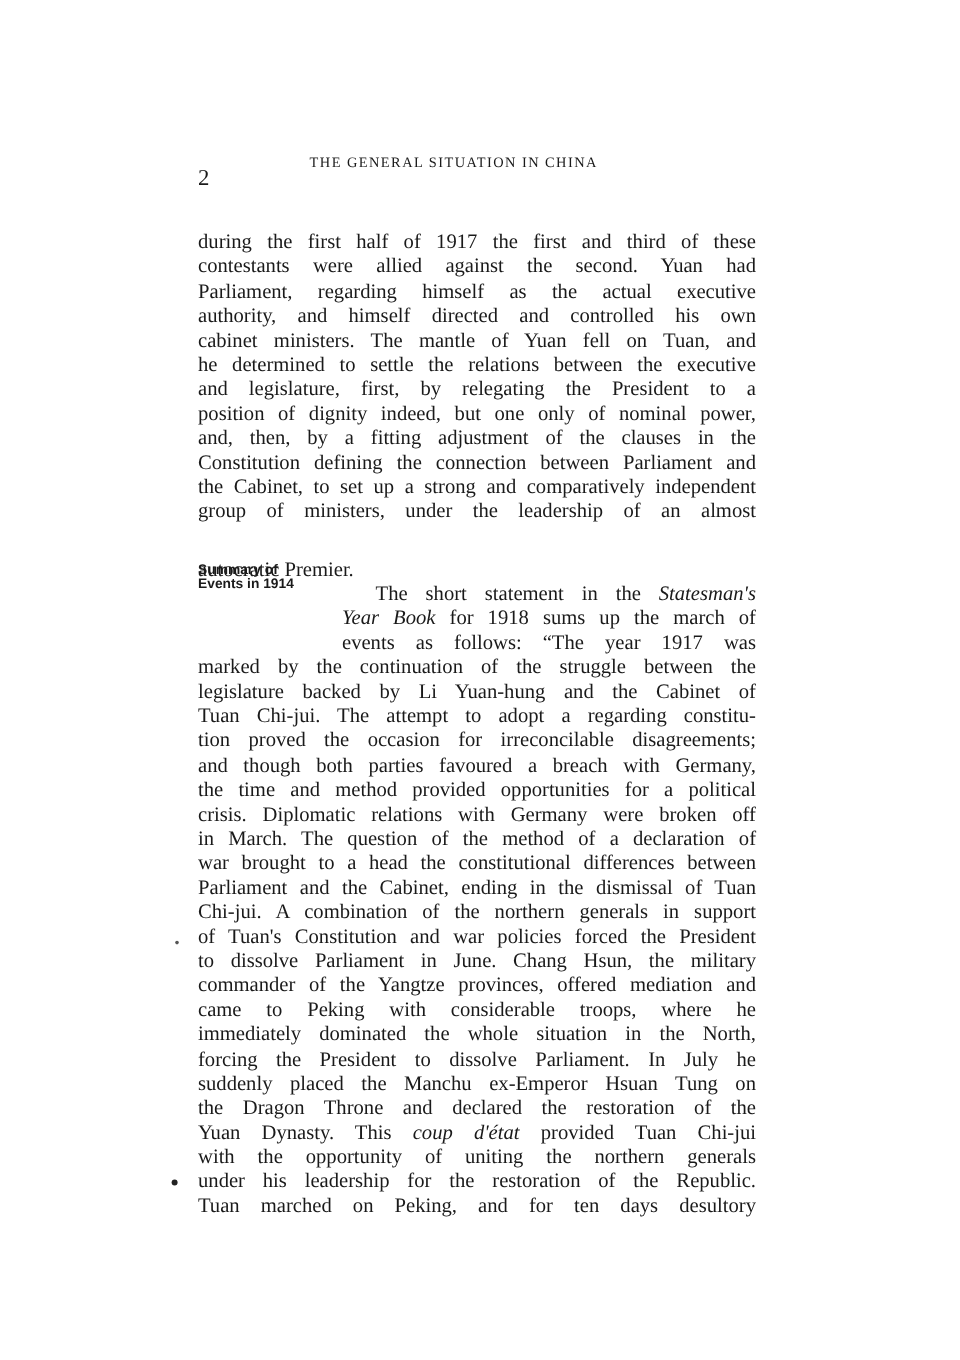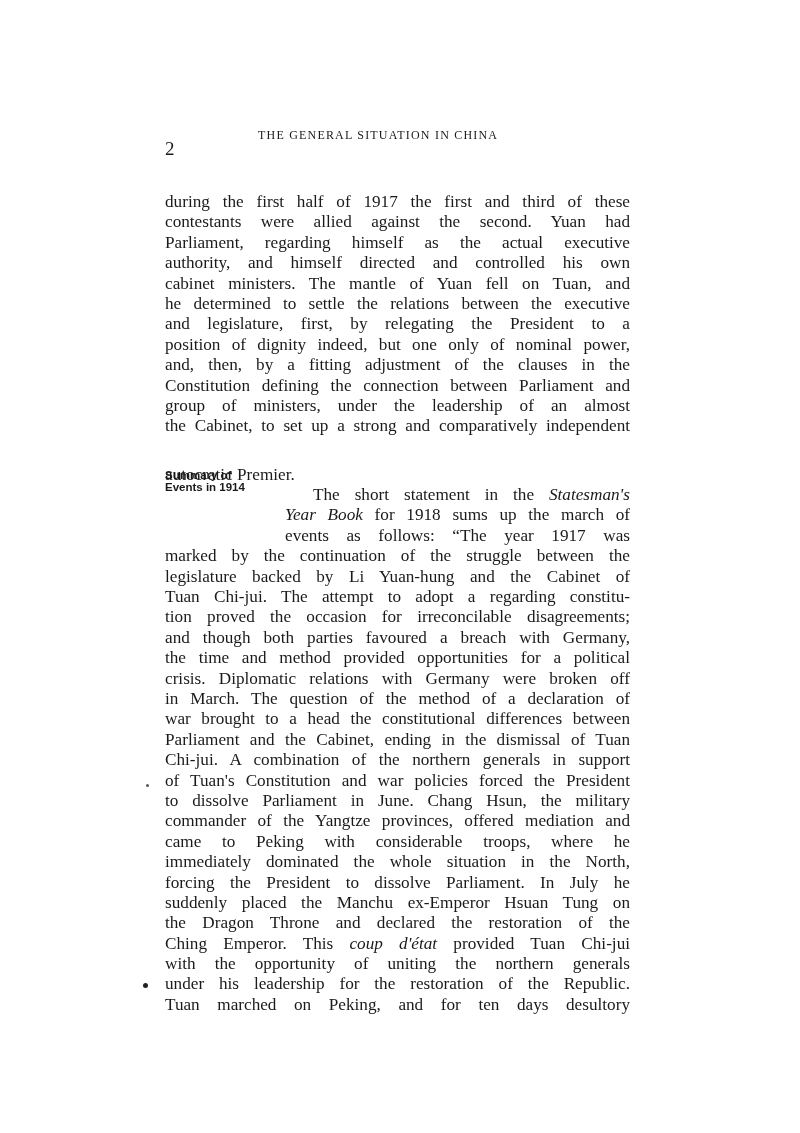--- a/index.html
+++ b/index.html
@@ -27,22 +27,22 @@
   <span class="line">during the first half of 1917 the first and third of these</span>
   <span class="line">contestants were allied against the second.  Yuan had</span>
   <span class="line">Parliament, regarding himself as the actual executive</span>
   <span class="line">authority, and himself directed and controlled his own</span>
   <span class="line">cabinet ministers.  The mantle of Yuan fell on Tuan, and</span>
   <span class="line">he determined to settle the relations between the executive</span>
   <span class="line">and legislature, first, by relegating the President to a</span>
   <span class="line">position of dignity indeed, but one only of nominal power,</span>
   <span class="line">and, then, by a fitting adjustment of the clauses in the</span>
   <span class="line">Constitution defining the connection between Parliament and</span>
+  <span class="line">the Cabinet, to set up a strong and comparatively independent</span>
   <span class="line">group of ministers, under the leadership of an almost</span>
-  <span class="line">the Cabinet, to set up a strong and comparatively independent</span>
   <span class="line last">autocratic Premier.</span>
 
   <span class="line indent"><span>The short statement in the </span><em>Statesman's</em></span>
   <span class="line hang"><em>Year Book</em><span> for 1918 sums up the march of</span></span>
   <span class="line hang">events as follows: “The year 1917 was</span>
 
   <span class="line">marked by the continuation of the struggle between the</span>
   <span class="line">legislature backed by Li Yuan-hung and the Cabinet of</span>
   <span class="line">Tuan Chi-jui.  The attempt to adopt a regarding constitu-</span>
   <span class="line">tion proved the occasion for irreconcilable disagreements;</span>
@@ -55,21 +55,21 @@
   <span class="line">Chi-jui.  A combination of the northern generals in support</span>
   <span class="line">of Tuan's Constitution and war policies forced the President</span>
   <span class="line">to dissolve Parliament in June.  Chang Hsun, the military</span>
   <span class="line">commander of the Yangtze provinces, offered mediation and</span>
   <span class="line">came to Peking with considerable troops, where he</span>
   <span class="line">immediately dominated the whole situation in the North,</span>
   <span class="line">forcing the President to dissolve Parliament.  In July he</span>
   <span class="line">suddenly placed the Manchu ex-Emperor Hsuan Tung on</span>
   <span class="line">the Dragon Throne and declared the restoration of the</span>
 
-  <span class="line"><span>Ching Emperor.  This </span><em>coup d'état</em><span> provided Tuan Chi-jui</span></span>
+  <span class="line"><span>Yuan Dynasty.  This </span><em>coup d'état</em><span> provided Tuan Chi-jui</span></span>
 
   <span class="line">with the opportunity of uniting the northern generals</span>
   <span class="line">under his leadership for the restoration of the Republic.</span>
   <span class="line">Tuan marched on Peking, and for ten days desultory</span>
 </div>
 
 <div class="sidenote">
   <div>Summary of</div>
   <div>Events in 1914</div>
 </div>

